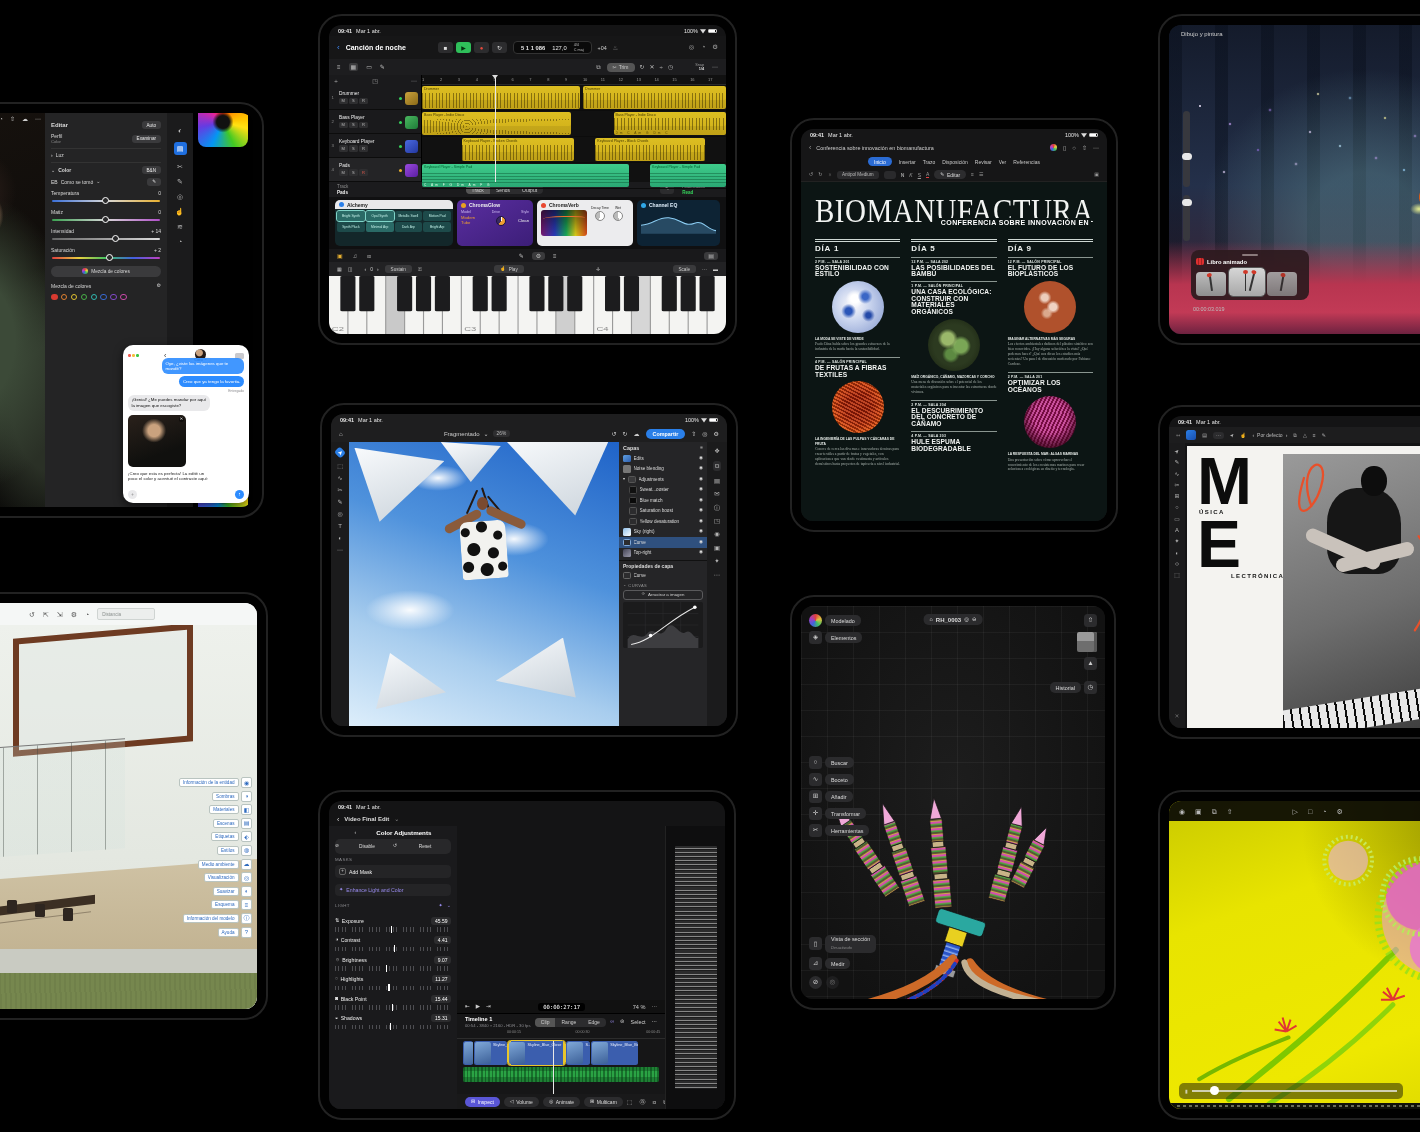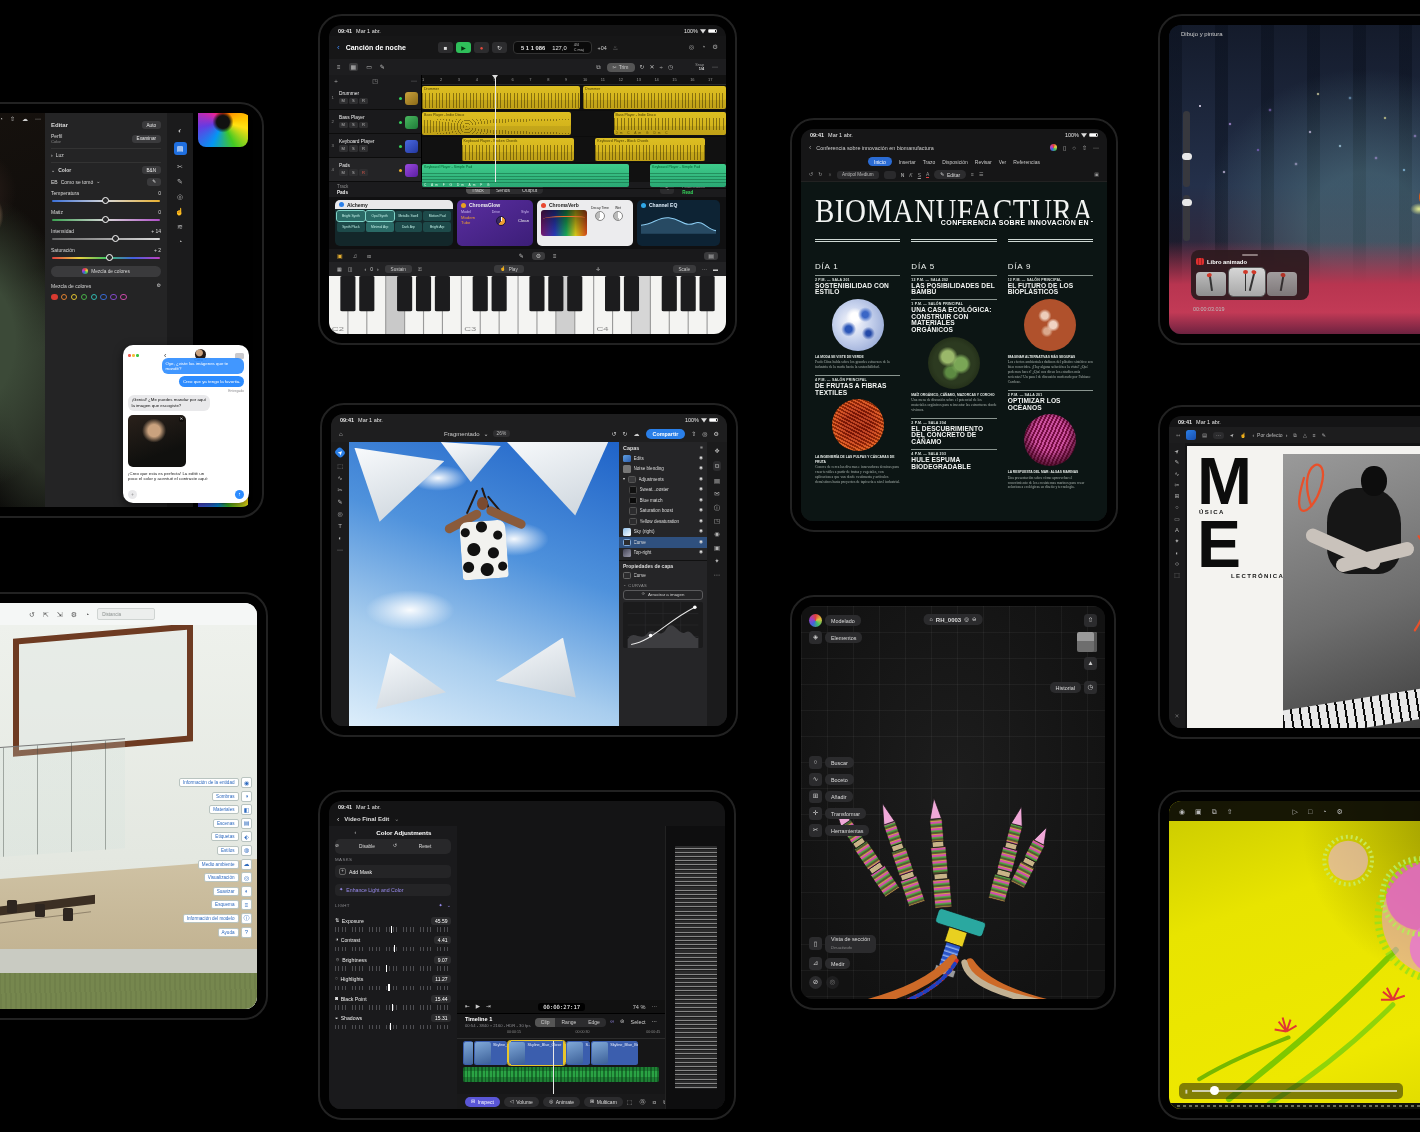--- a/index.html
+++ b/index.html
@@ -96,21 +96,21 @@
 .wd-top{height:15px;display:flex;align-items:center;gap:5px;padding:0 8px;font-size:5.4px;color:#ccc;flex:none}
 .wd-tabs{height:13px;display:flex;justify-content:center;gap:7px;align-items:center;font-size:5px;color:#c8c8c8;flex:none}
 .wd-tab.on{background:#2a6bd4;color:#fff;border-radius:7px;padding:1.5px 6px}
 .wd-fmt{height:14px;display:flex;align-items:center;gap:5px;padding:0 8px;font-size:5px;color:#9a9a9a;border-bottom:1px solid #222;flex:none}
 .wd-font{background:#2a2a2c;border-radius:3px;padding:1.5px 5px;color:#bbb;font-size:4.6px}
 .wd-page{flex:1;background:#0c1514;margin:0;padding:10px 14px 0;position:relative;overflow:hidden}
 .wd-mast{font-family:"Liberation Serif",serif;font-size:29px;color:#f2f4f2;letter-spacing:.5px;transform:scaleY(1.15);transform-origin:top;white-space:nowrap}
 .wd-over{position:absolute;right:16px;top:36px;background:#0c1514;color:#fff;font-size:7px;font-weight:bold;letter-spacing:.4px;padding:1px 2px}
 .wd-cols{display:flex;gap:11px;margin-top:14px}
 .wd-col{flex:1;min-width:0}
-.wd-day{border-top:3px double #cfd8d4;padding-top:20px;font-size:8px;font-weight:normal;color:#eef2ef;letter-spacing:.8px;margin-bottom:4px}
+.wd-day{border-top:3px double #cfd8d4;padding-top:2px;font-size:8px;font-weight:bold;color:#eef2ef;letter-spacing:.8px;margin-bottom:4px}
 .wd-time{border-top:1px solid #8a9590;padding-top:1.5px;font-size:3.5px;font-weight:bold;color:#dfe6e2;letter-spacing:.2px}
 .wd-h{font-size:6.6px;font-weight:bold;color:#f2f4f2;line-height:1.04;margin:1px 0 3px;letter-spacing:.1px}
 .wd-img{width:52px;height:52px;border-radius:50%;margin:3px auto 4px}
 .wd-cap{font-size:3.3px;font-weight:bold;color:#e6ebe8;line-height:1.25}
 .wd-body{font-family:"Liberation Serif",serif;font-size:3.7px;color:#a8b2ad;line-height:1.35;margin:1px 0 5px}
 .img-petri{background:radial-gradient(circle at 32% 58%,#2a55b8 0 7%,rgba(42,85,184,0) 16%),radial-gradient(circle at 64% 30%,#3a66c6 0 6%,rgba(58,102,198,0) 15%),radial-gradient(circle at 70% 66%,#2449a8 0 5%,rgba(36,73,168,0) 13%),radial-gradient(circle at 44% 34%,#fff 0 9%,rgba(255,255,255,0) 20%),radial-gradient(circle at 40% 45%,#eef0f8 12%,#c9d4ee 40%,#9fb0da 75%,#8295c8)}
 .img-fiber{background:repeating-linear-gradient(28deg,rgba(255,120,70,.45) 0 1.6px,rgba(100,16,2,.5) 1.6px 3.2px),radial-gradient(circle at 50% 48%,#8a1a08 0 34%,#b83b0e 58%,#d8650f 78%,#e8820f)}
 .img-cells{background:radial-gradient(circle at 38% 38%,#9ab86a 0 13%,rgba(154,184,106,0) 22%),radial-gradient(circle at 63% 52%,#7aa656 0 15%,rgba(122,166,86,0) 24%),radial-gradient(circle at 44% 68%,#5d8a42 0 11%,rgba(93,138,66,0) 19%),radial-gradient(circle,#2c3a20 55%,#161e0e)}
 .img-plastic{background:radial-gradient(circle at 40% 32%,#ecccba 0 7%,rgba(236,204,186,0) 14%),radial-gradient(circle at 56% 50%,#f0d2c2 0 9%,rgba(240,210,194,0) 17%),radial-gradient(circle at 44% 62%,#daa88c 0 7%,rgba(218,168,140,0) 14%),radial-gradient(circle,#b0512c 0 72%,#8f3b1c)}
 .img-algae{background:radial-gradient(circle at 50% 40%,rgba(150,30,80,.0) 40%,rgba(60,6,28,.85) 78%),repeating-linear-gradient(115deg,rgba(235,90,180,.85) 0 1.8px,rgba(130,12,70,.9) 1.8px 3.6px)}

